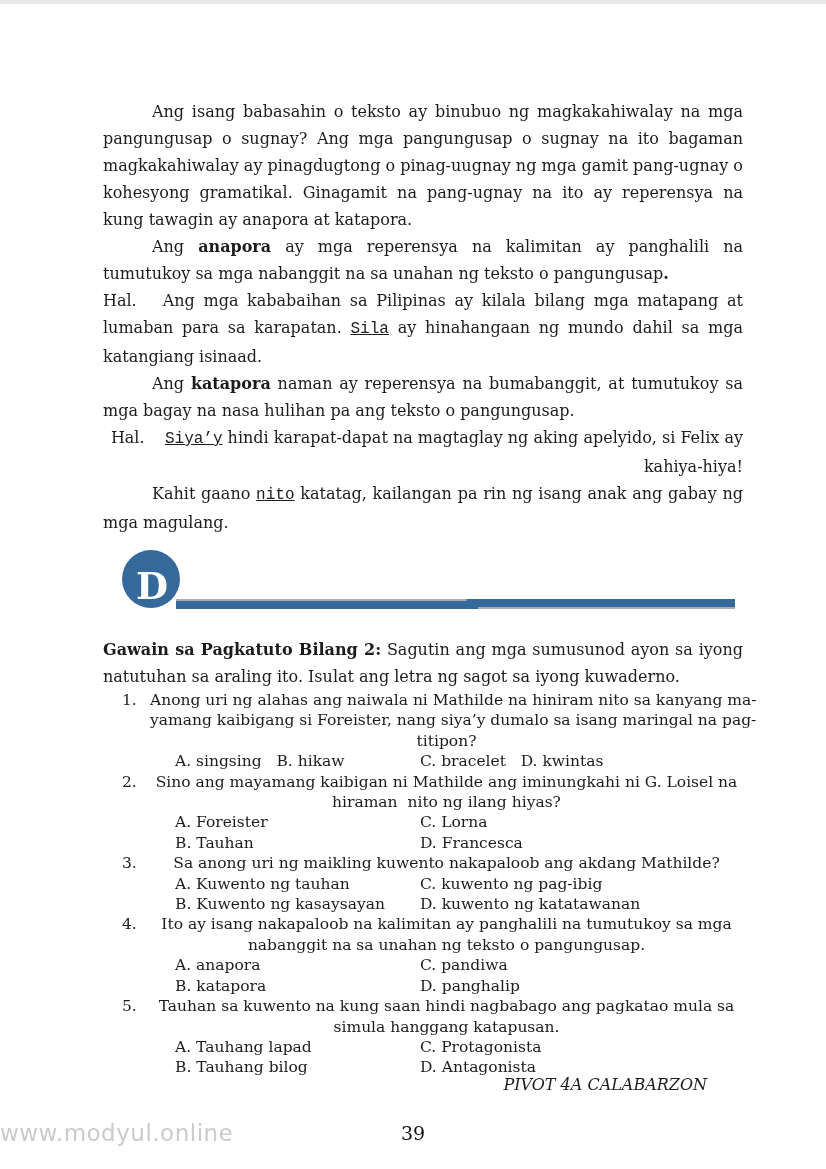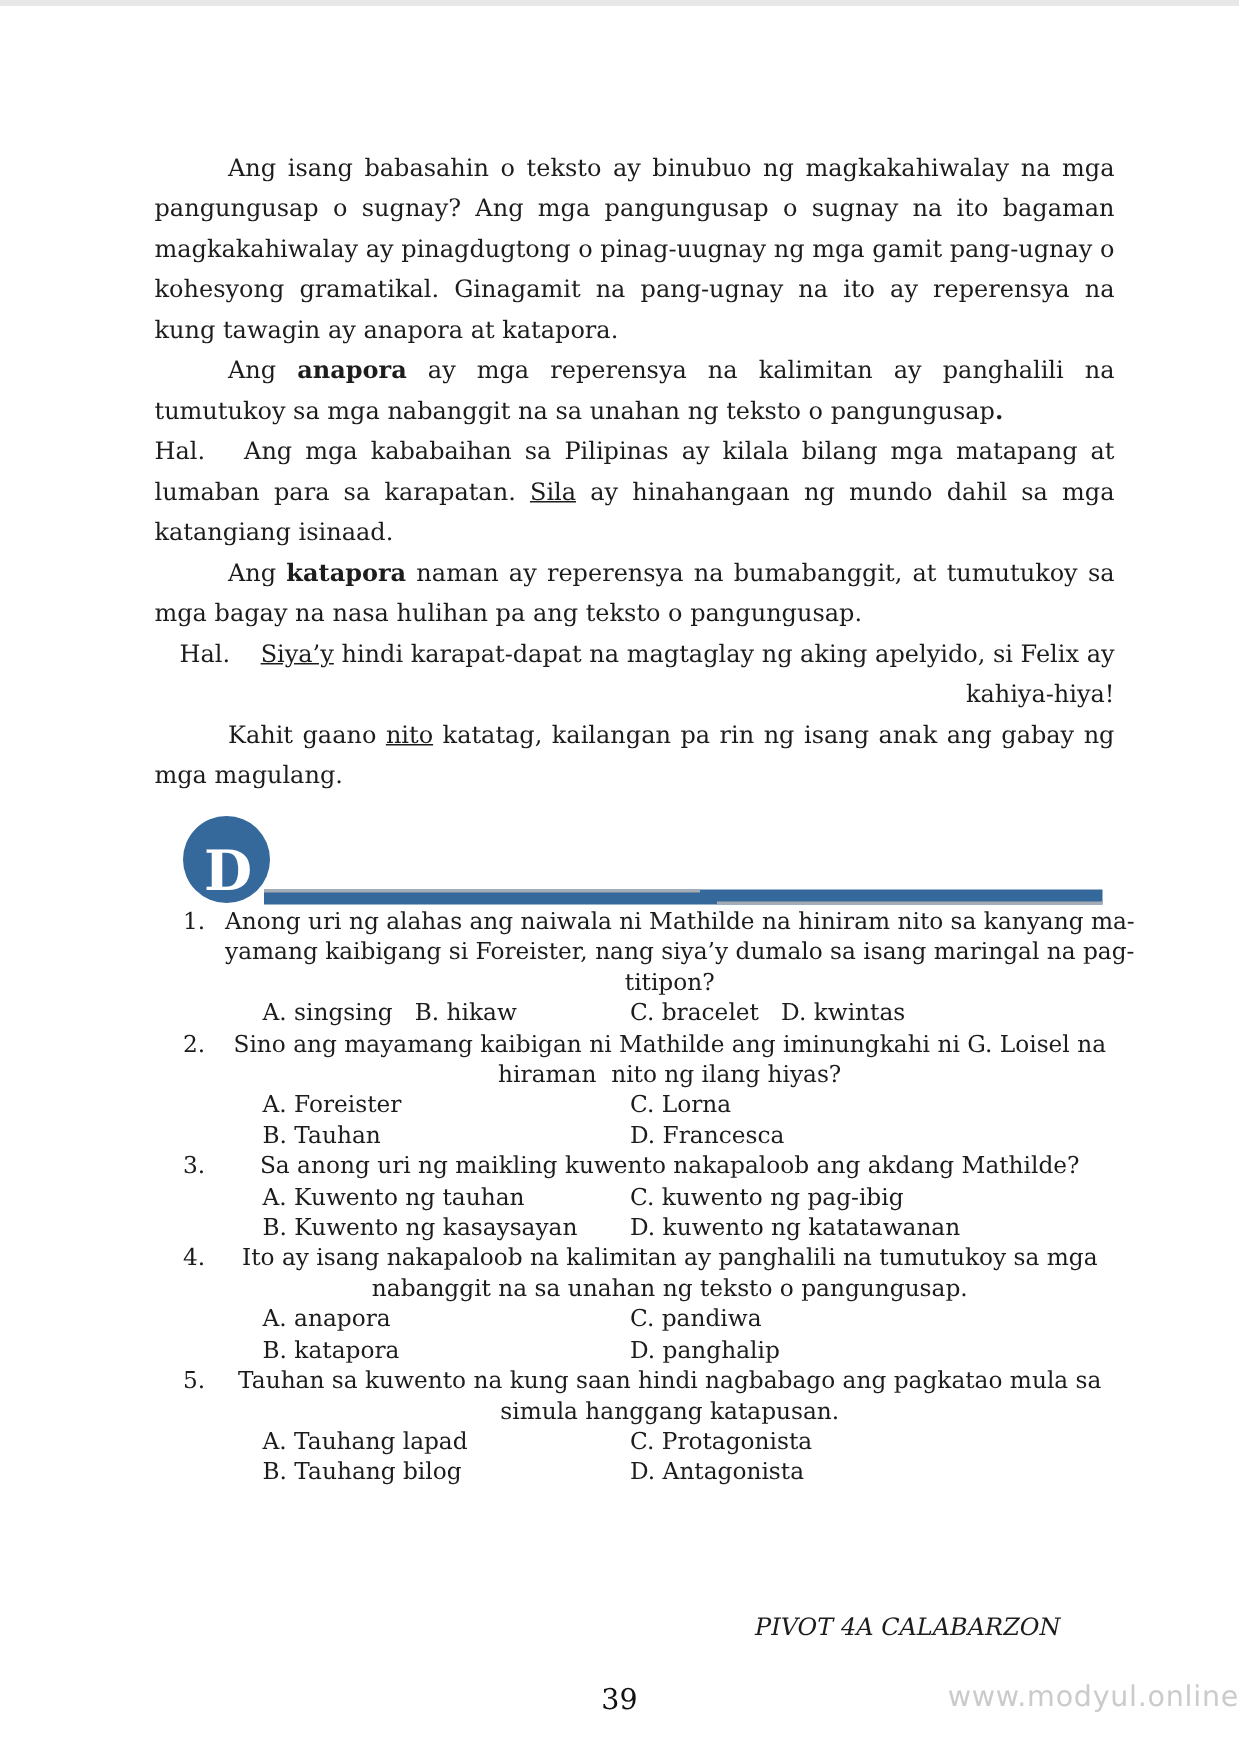--- a/index.html
+++ b/index.html
@@ -8,21 +8,21 @@
     background:#ffffff; overflow:hidden; color:#1c1c1c;
     font-family:"DejaVu Serif", serif;
   }
   .content { position:absolute; left:103px; top:94px; width:640px; }
 
   
   .para { margin:0; font-size:16px; line-height:27px; text-align:justify; }
   .para.noj { text-align:right; }
   .indent { text-indent:49px; }
   .rb { font-weight:700; }
-  .ru { text-decoration:underline; }
+  .ru { text-decoration:underline;font-family:Liberation Mono, monospace; }
 
   
   .badge-row { position:relative; height:60px; margin-top:14px; }
   .badge-circle {
     position:absolute; left:19px; top:0; width:58px; height:58px;
     border-radius:50%; background:#35689B;
   }
   .badge-circle span {
     position:absolute; left:14px; bottom:3px; color:#ffffff;
     font-family:"DejaVu Serif", serif; font-weight:700; font-size:37px; line-height:1;
@@ -47,22 +47,22 @@
   .opt-row { display:flex; margin-left:25px; }
   .opt-left { width:245px; flex:none; white-space:pre; }
   .opt-right { white-space:pre; }
 
   
   .footer-brand {
     position:absolute; right:119px; top:1071px;
     font-style:italic; font-size:16px; line-height:20px; color:#1c1c1c;
   }
   .watermark {
-    position:absolute; left:0; right:0; top:1116px; text-align:right;
-    font-family:"DejaVu Sans", sans-serif; font-size:19px; letter-spacing:0.5px;
+    position:absolute; left:0; right:0; top:1116px; text-align:left;
+    font-family:"DejaVu Sans", sans-serif; font-size:23px; letter-spacing:0.5px;
     color:#cbcbcb; z-index:1;
   }
   .page-number {
     position:absolute; left:0; right:0; top:1117px; text-align:center;
     font-size:19px; line-height:24px; color:#111111; z-index:2;
   }
 </style>
 </head>
 <body>
 
@@ -76,20 +76,21 @@
     <p class="para noj"><span>Hal.&nbsp;&nbsp;&nbsp;&nbsp;</span><span class="ru">Siya’y</span><span> hindi karapat-dapat na magtaglay ng aking apelyido, si Felix ay kahiya-hiya!</span></p>
     <p class="para indent"><span>Kahit gaano </span><span class="ru">nito</span><span> katatag, kailangan pa rin ng isang anak ang gabay ng mga magulang.</span></p>
 
     <div class="badge-row">
       <div class="badge-circle">
         <span>D</span>
       </div>
       <div class="badge-bar"></div>
     </div>
 
+    <p class="para heading"><span class="rb">Gawain sa Pagkatuto Bilang 2:</span><span> Sagutin ang mga sumusunod ayon sa iyong natutuhan sa araling ito. Isulat ang letra ng sagot sa iyong kuwaderno.</span></p>
 
     <div class="questions">
 
       <div class="q">
         <div class="q-num">1.</div>
         <div class="q-body">
           <div class="q-line">Anong uri ng alahas ang naiwala ni Mathilde na hiniram nito sa kanyang ma-</div>
           <div class="q-line">yamang kaibigang si Foreister, nang siya’y dumalo sa isang maringal na pag-</div>
           <div class="q-line">titipon?</div>
           <div class="opt-row">

